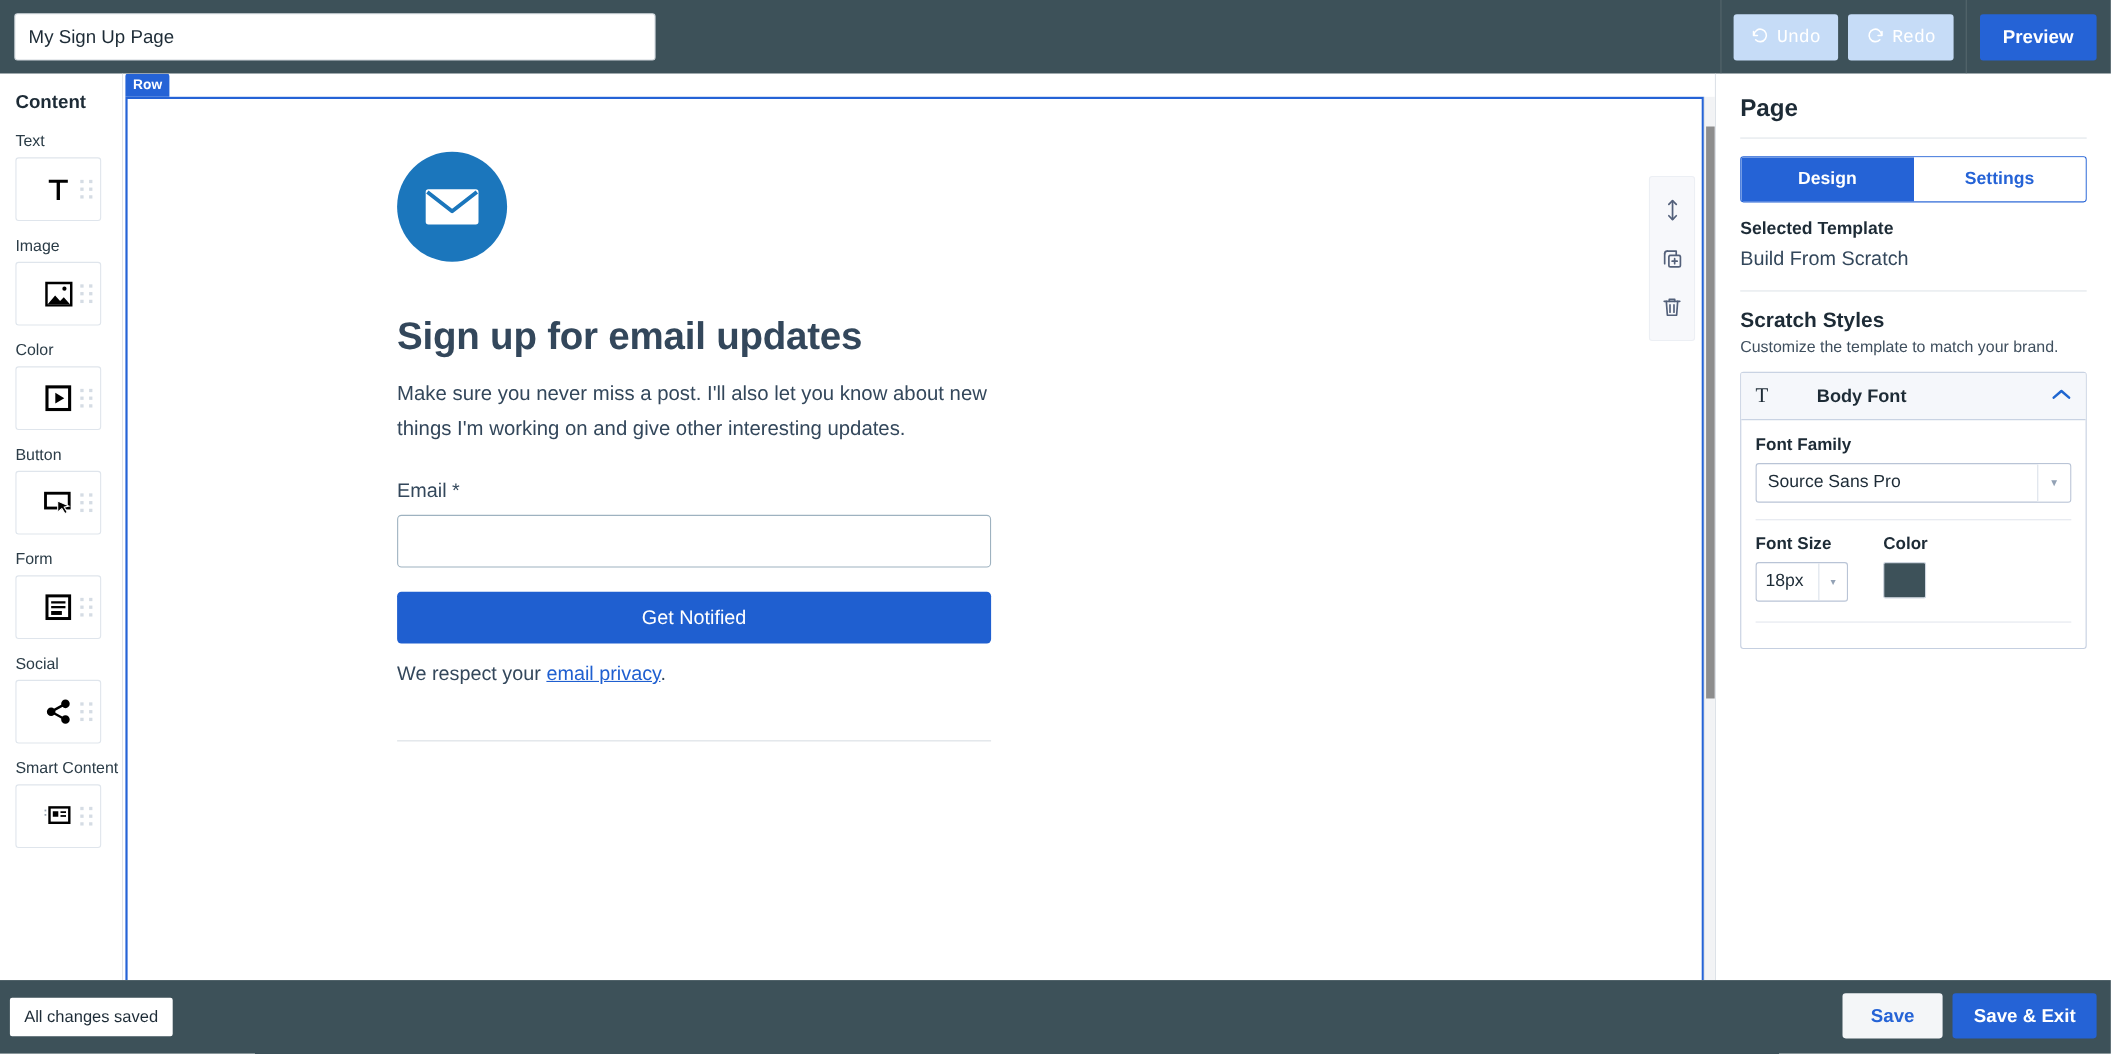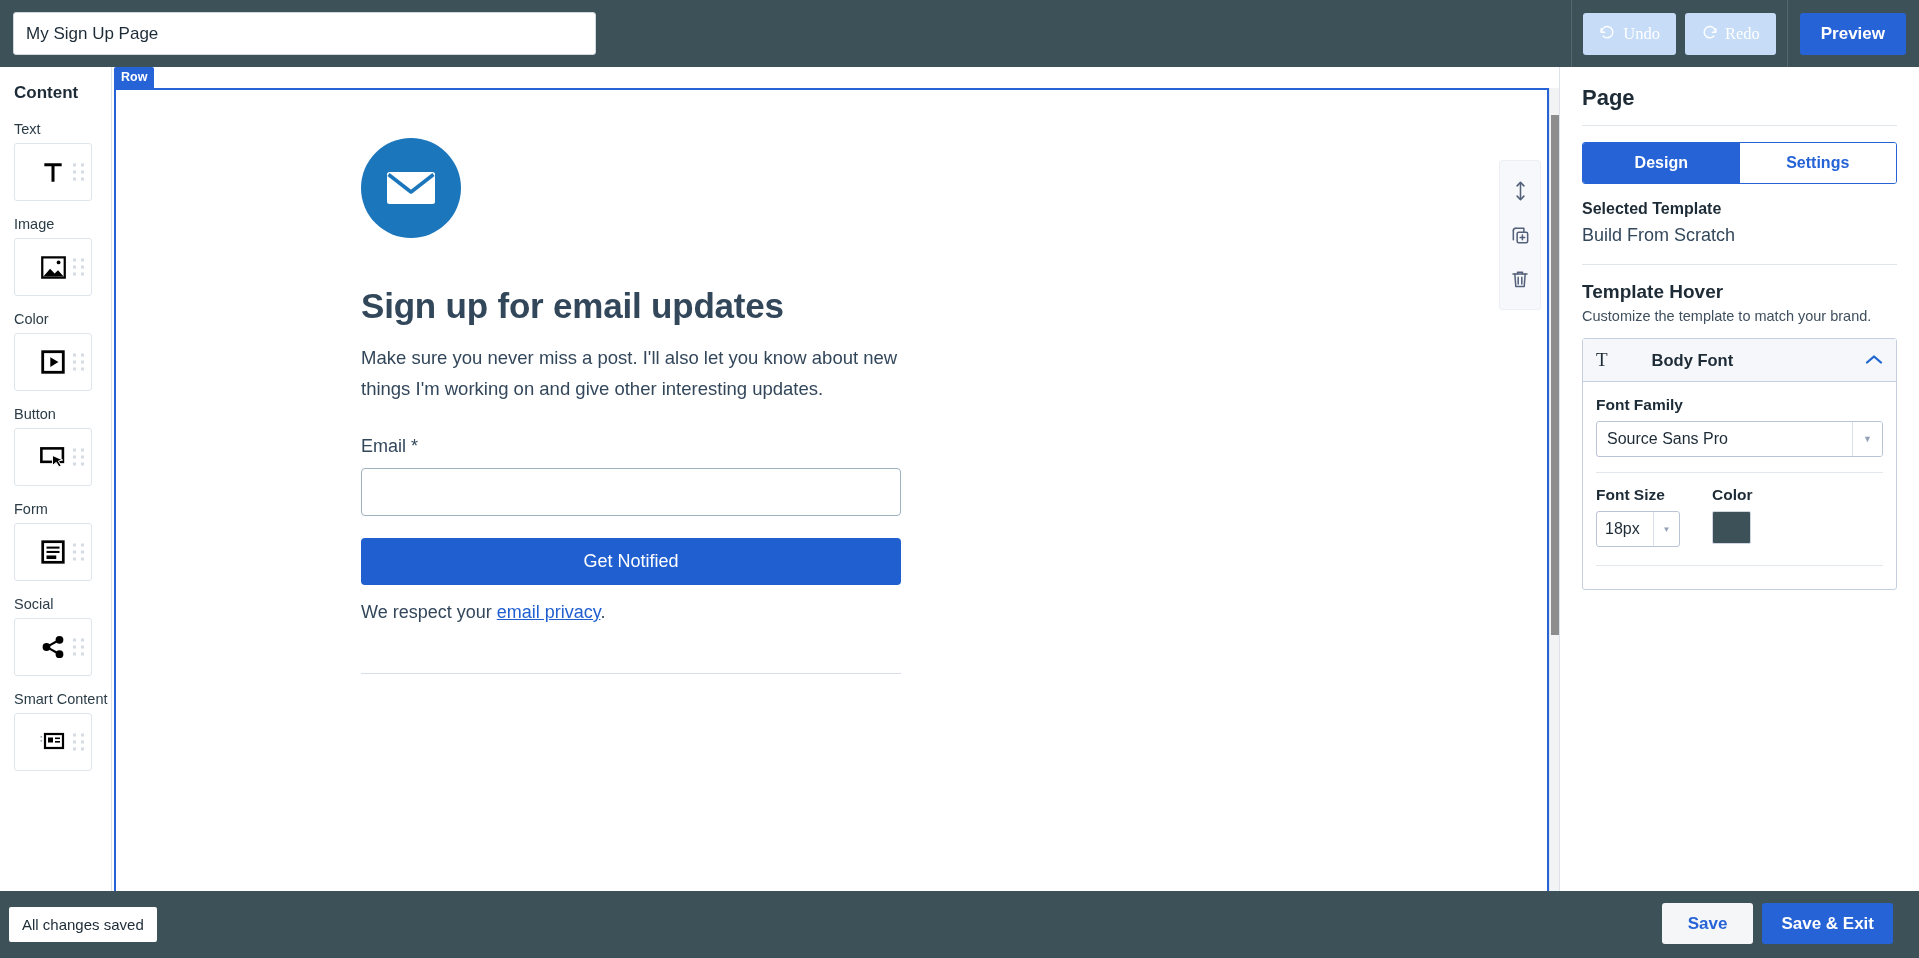--- a/index.html
+++ b/index.html
@@ -48,21 +48,21 @@
     padding: 0 11px;
     height: 67px;
   }
   .btn-undo, .btn-redo {
     background: #c6dcf7;
     color: #ffffff;
     border: none; border-radius: 3px;
     height: 42px;
     padding: 0 16px;
     font-size: 16.5px;
-    font-family: Liberation Serif, serif;
+    font-family: Liberation Mono, monospace;
     display: flex; align-items: center; gap: 7px;
     cursor: default;
   }
   .btn-preview {
     background: #2563d6;
     color: #fff;
     border: none; border-radius: 3px;
     height: 42px;
     padding: 0 21px;
     font-size: 17px;
@@ -383,21 +383,21 @@
   }
   .saved-pill {
     margin-left: 9px;
     background: #fff;
     color: #1d2b36;
     font-size: 15px;
     padding: 9px 13px;
     border-radius: 2px;
   }
   .bottom-right {
-    position: absolute; right: 26px; top: 0; height: 65px;
+    position: absolute; right: 13px; top: 0; height: 65px;
     display: flex; align-items: center; gap: 9px;
   }
   .btn-save {
     background: #f4f6f8; color: #2563d6;
     border: none; border-radius: 3px;
     height: 41px; padding: 0 26px;
     font-size: 17px; font-weight: bold;
     font-family: "Liberation Sans", sans-serif;
     cursor: pointer;
   }
@@ -664,21 +664,21 @@
       <div class="tabs">
         <div class="tab active">Design</div>
         <div class="tab inactive">Settings</div>
       </div>
 
       <div class="rp-sub-label">Selected Template</div>
       <div class="rp-value">Build From Scratch</div>
 
       <div class="rp-divider"></div>
 
-      <div class="rp-section-title">Template Hover</div>
+      <div class="rp-section-title">Scratch Styles</div>
       <div class="rp-section-desc">Customize the template to match your brand.</div>
 
       <div class="accordion">
         <div class="acc-head">
           <span class="t-glyph">T</span>
           <span class="acc-label">Body Font</span>
           <span>
             <svg width="18" height="11" viewBox="0 0 18 11" fill="none" stroke="#1f66d0" stroke-width="2.3" stroke-linecap="round" stroke-linejoin="round">
               <path d="M2 8.5L9 2.5l7 6"></path>
             </svg>

